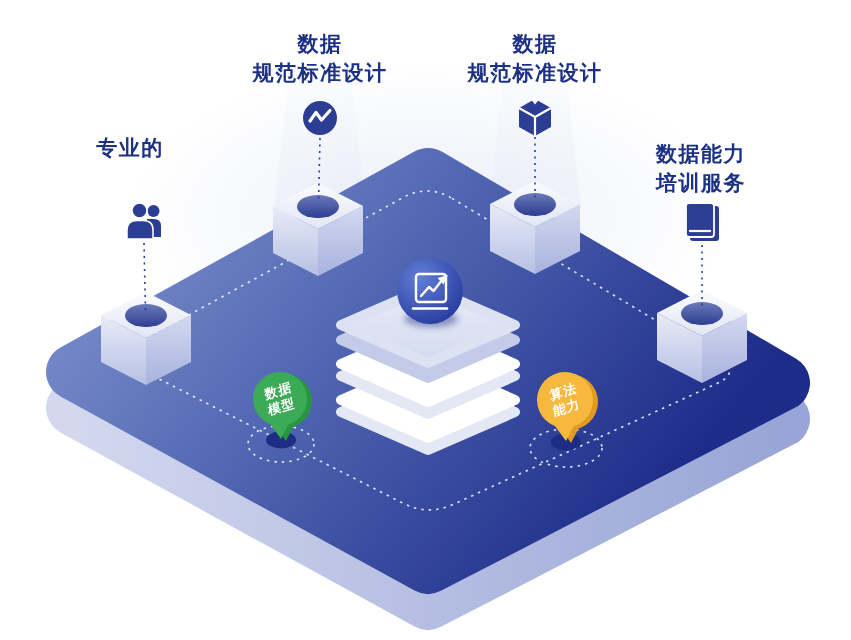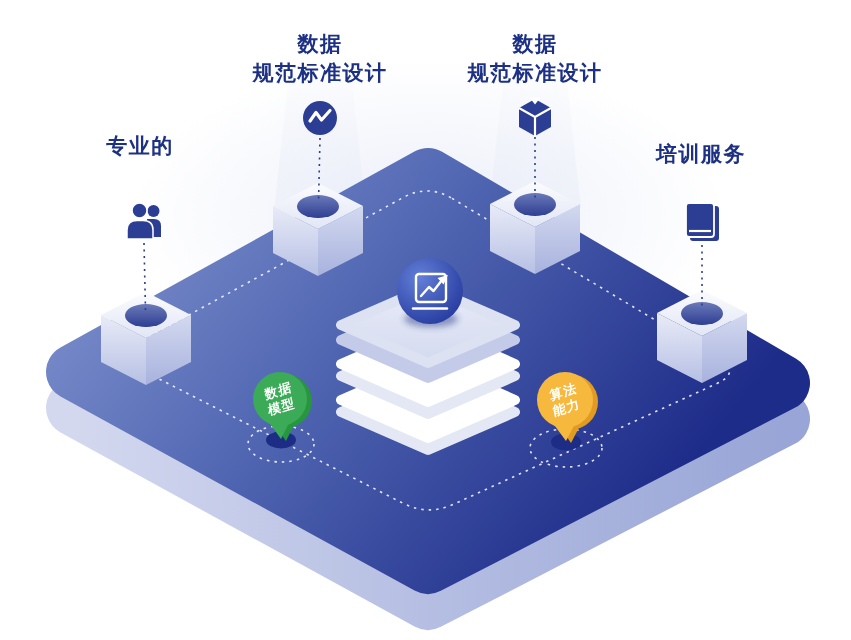--- a/index.html
+++ b/index.html
@@ -179,24 +179,25 @@
 </svg>
 
 <div class="feature-label" style="left:200px;top:29px;">
   <span>数据</span>
   <span>规范标准设计</span>
 </div>
 <div class="feature-label" style="left:415px;top:29px;">
   <span>数据</span>
   <span>规范标准设计</span>
 </div>
-<div class="feature-label" style="left:20px;top:133px;font-family:Liberation Mono, monospace;">
+<div class="feature-label" style="left:10px;top:133px;">
   <span>专业的</span>
 </div>
 <div class="feature-label" style="left:581px;top:139px;">
+  <span>数据能力</span>
   <span>培训服务</span>
 </div>
 
 <div class="pin-label" style="left:248px;top:383px;">
   <span>数据</span>
   <span>模型</span>
 </div>
 <div class="pin-label" style="left:533px;top:384px;">
   <span>算法</span>
   <span>能力</span>

